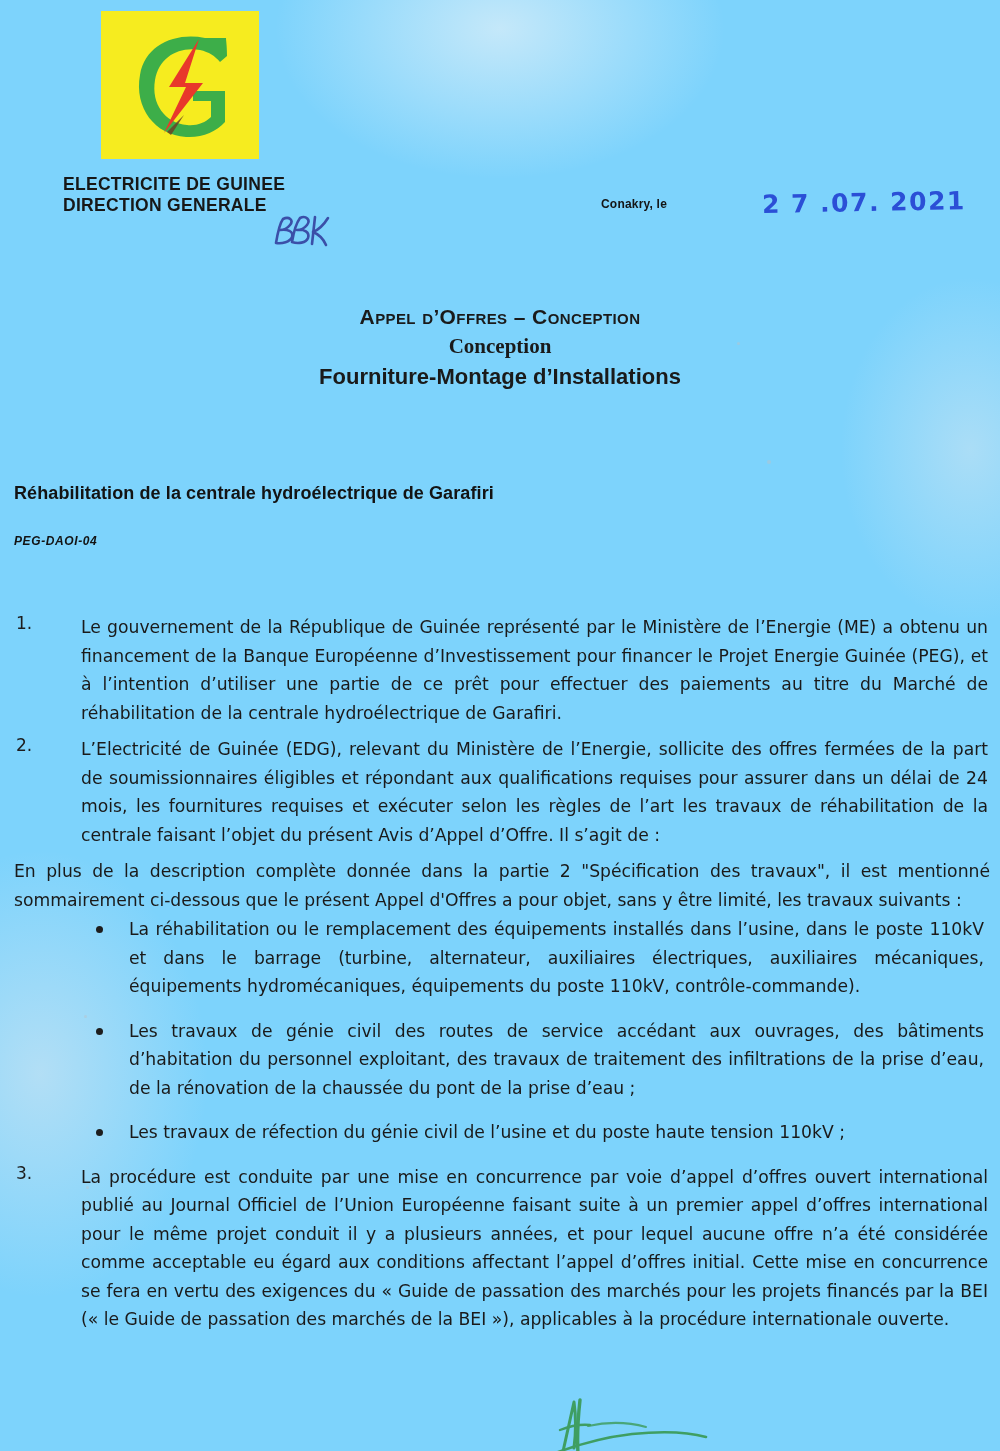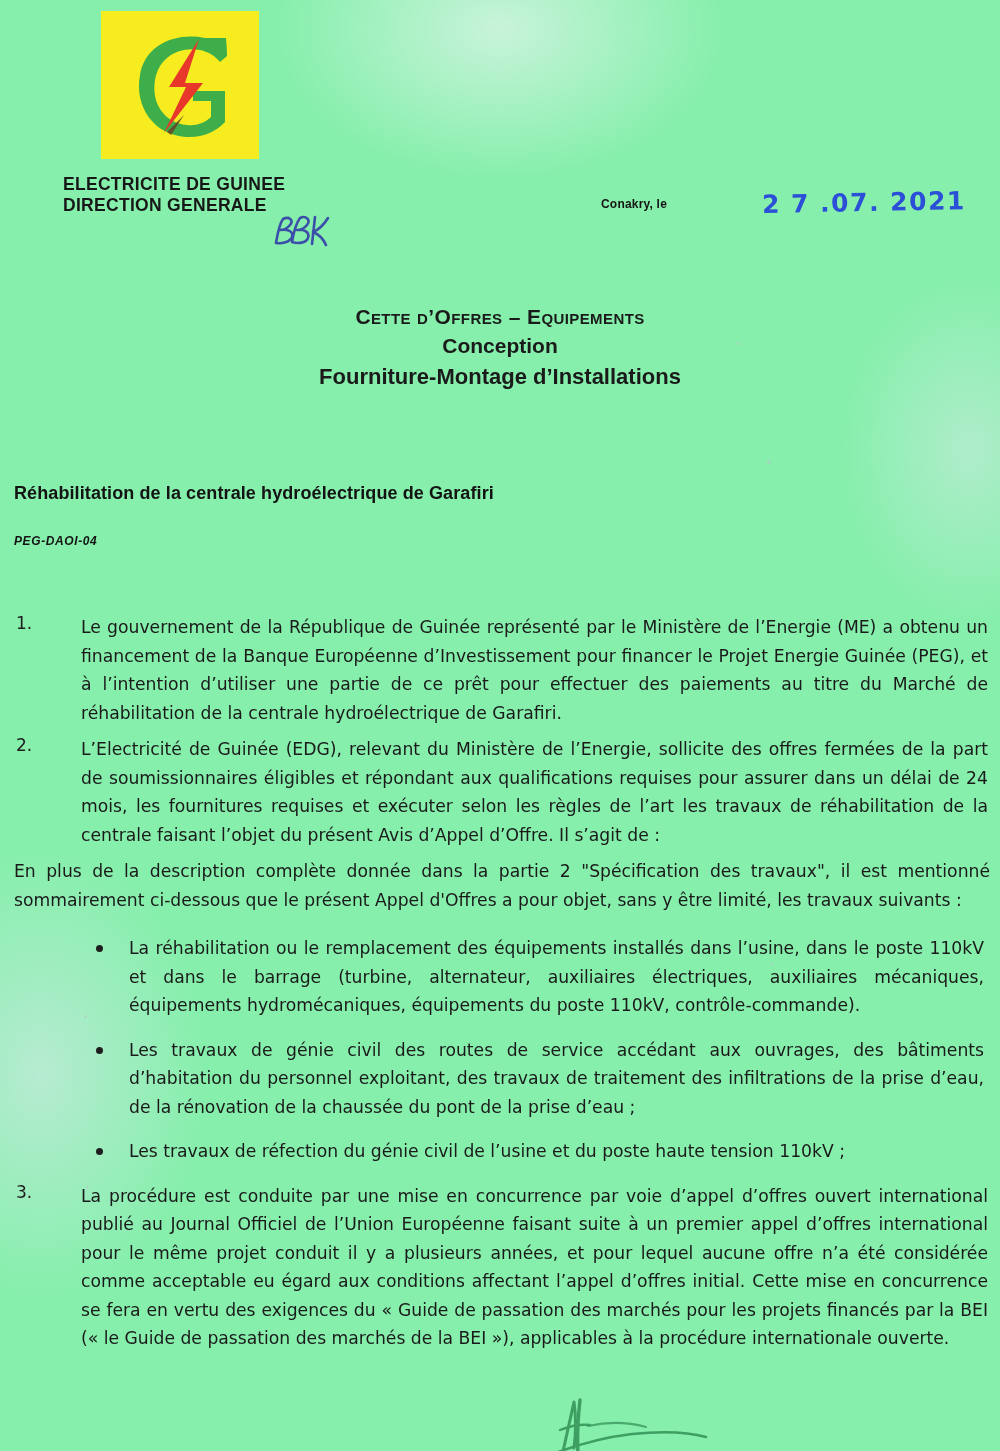--- a/index.html
+++ b/index.html
@@ -14,21 +14,21 @@
     position: relative;
     overflow: hidden;
     font-family: "DejaVu Sans", sans-serif;
     color: #1a1a1a;
     -webkit-font-smoothing: antialiased;
   }
 
   .page {
     position: absolute;
     inset: 0;
-    background: #86efac;
+    background: #7dd3fc;
   }
 
   
   .scan-tint {
     position: absolute;
     inset: 0;
     pointer-events: none;
     background:
       radial-gradient(ellipse 240px 320px at 4% 74%, rgba(222,232,240,0.55), rgba(255,255,255,0) 70%),
       radial-gradient(ellipse 180px 240px at 97% 31%, rgba(226,234,240,0.45), rgba(255,255,255,0) 72%),
@@ -107,20 +107,21 @@
     font-weight: bold;
     font-size: 21px;
     font-variant: small-caps;
     letter-spacing: 0.4px;
     line-height: 28px;
   }
   .title-l2 {
     font-weight: bold;
     font-size: 21px;
     line-height: 30px;
+    font-family: Liberation Serif, serif;
   }
   .title-l3 {
     font-weight: bold;
     font-size: 22px;
     line-height: 31px;
   }
 
   
   .ref-block {
     position: absolute;
@@ -183,21 +184,21 @@
     color: #1a1a1a;
     hyphens: none;
   }
 
   .plain-para {
     padding-left: 14px;
     padding-right: 10px;
   }
 
   .bullets {
-    margin: 20px 0 0 0;
+    margin: 1px 0 0 0;
     padding: 0;
     list-style: none;
   }
   .bullets li {
     position: relative;
     padding-left: 129px;
     padding-right: 16px;
     margin-bottom: 16px;
   }
   .bullets li .dot {
@@ -265,21 +266,21 @@
           <path d="M60 5 C55 13 50 17 45 19 C50 21 55 25 58 32"></path>
         </g>
       </svg>
     </div>
 
     <div class="place-line">Conakry, le</div>
     <div class="date-stamp">2 7 .07. 2021</div>
   </div>
 
   <div class="title-block">
-    <div class="title-l1">Cette d’Offres – Equipements</div>
+    <div class="title-l1">Appel d’Offres – Conception</div>
     <div class="title-l2">Conception</div>
     <div class="title-l3">Fourniture-Montage d’Installations</div>
   </div>
 
   <div class="ref-title">Réhabilitation de la centrale hydroélectrique de Garafiri</div>
   <div class="ref-code">PEG-DAOI-04</div>
 
   <div class="body-area">
 
     <div class="num-item">

